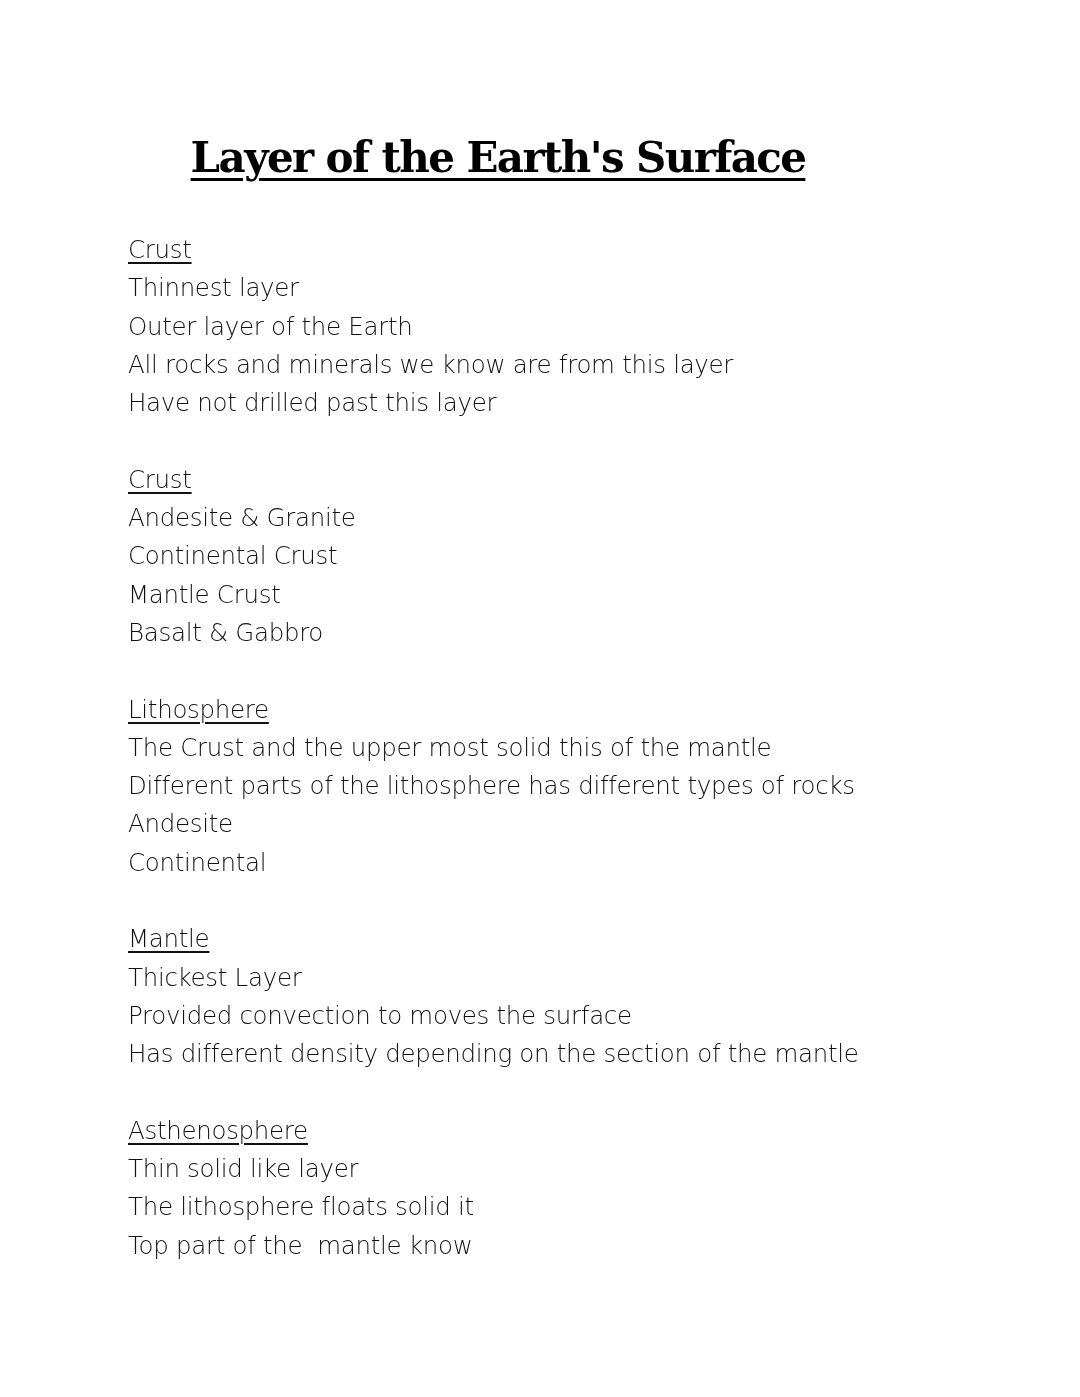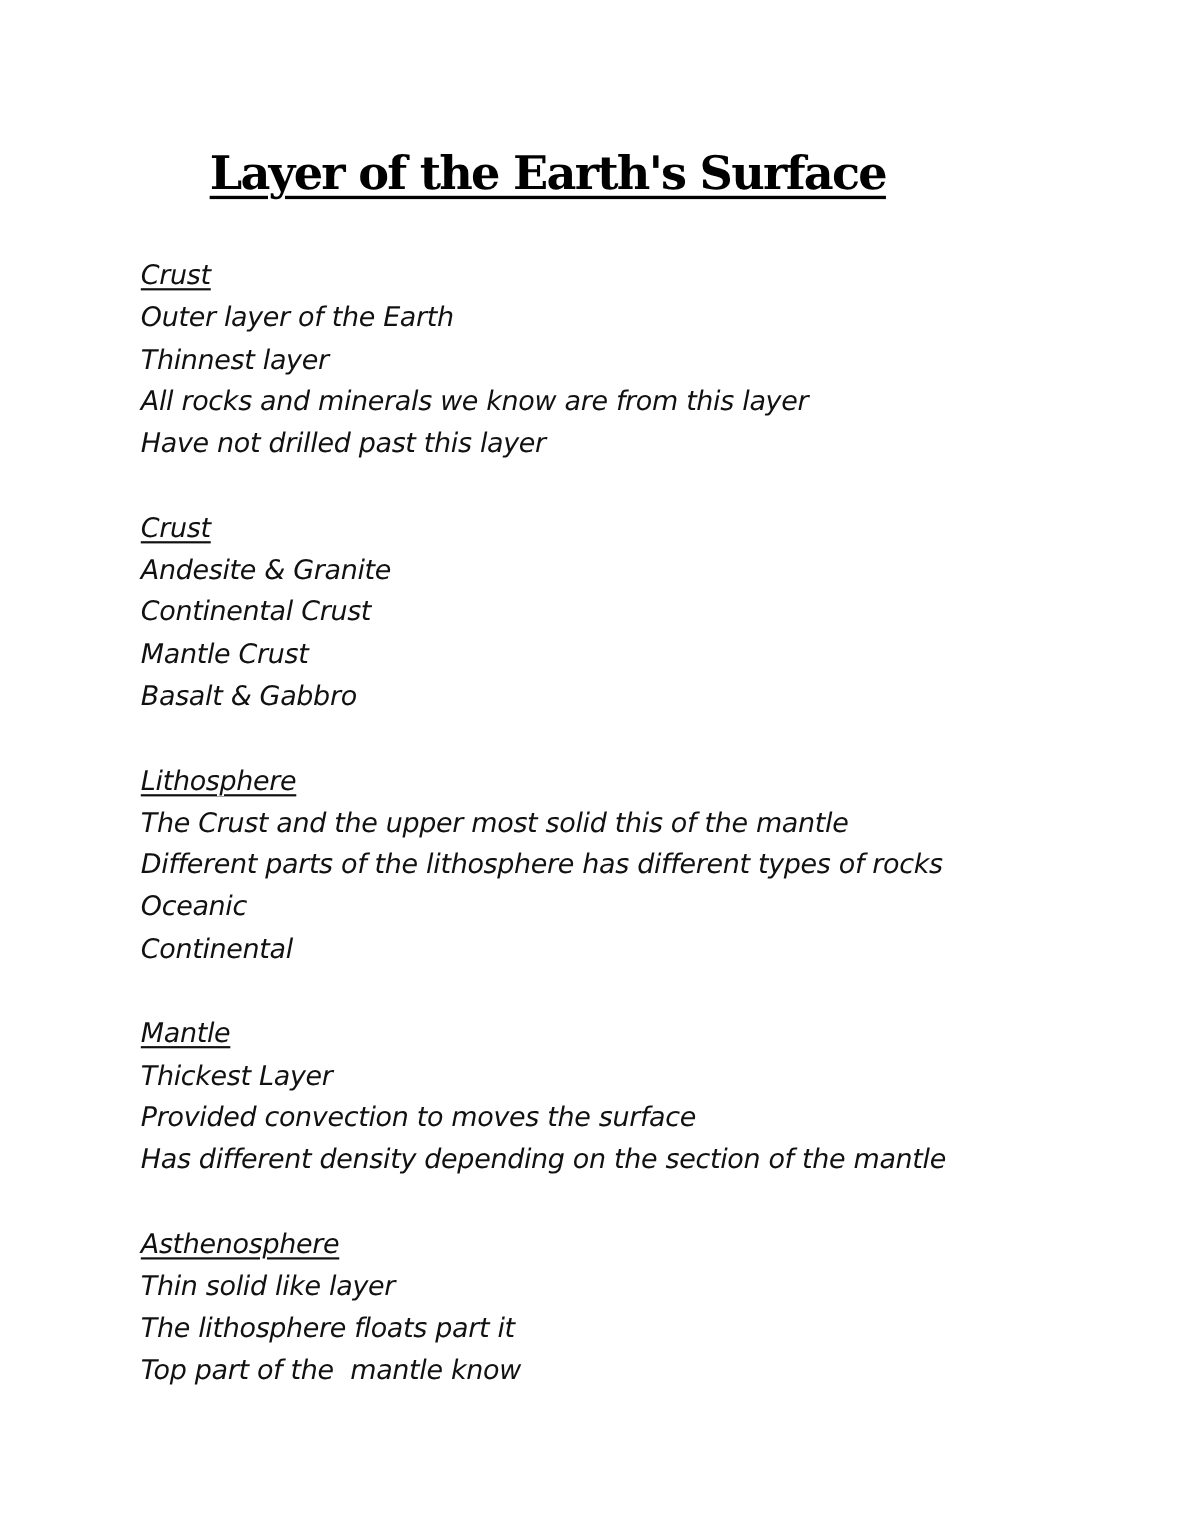--- a/index.html
+++ b/index.html
@@ -39,21 +39,20 @@
       left: 128px;
       width: 860px;
       font-family: "DejaVu Sans", "Liberation Sans", sans-serif;
       font-size: 24.5px;
       line-height: 38.3px;
       letter-spacing: -0.3px;
       font-weight: 300;
     }
     .section {
       margin: 0 0 38.3px 0;
-      font-style: italic;
     }
     .section-heading {
       display: block;
       text-decoration: underline;
       text-decoration-thickness: 1.5px;
       text-underline-offset: 4px;
       white-space: pre;
     }
     .line {
       display: block;
@@ -62,49 +61,49 @@
   </style>
 </head>
 <body>
 
 <h1 class="page-title"><span>Layer of the Earth's Surface</span></h1>
 
 <div class="content">
 
   <div class="section">
     <span class="section-heading">Crust</span>
+    <span class="line">Thinnest layer</span>
     <span class="line">Outer layer of the Earth</span>
-    <span class="line">Thinnest layer</span>
     <span class="line">All rocks and minerals we know are from this layer</span>
     <span class="line">Have not drilled past this layer</span>
   </div>
 
   <div class="section">
     <span class="section-heading">Crust</span>
     <span class="line">Andesite &amp; Granite</span>
     <span class="line">Continental Crust</span>
     <span class="line">Mantle Crust</span>
     <span class="line">Basalt &amp; Gabbro</span>
   </div>
 
   <div class="section">
     <span class="section-heading">Lithosphere</span>
     <span class="line">The Crust and the upper most solid this of the mantle</span>
     <span class="line">Different parts of the lithosphere has different types of rocks</span>
-    <span class="line">Oceanic</span>
+    <span class="line">Andesite</span>
     <span class="line">Continental</span>
   </div>
 
   <div class="section">
     <span class="section-heading">Mantle</span>
     <span class="line">Thickest Layer</span>
     <span class="line">Provided convection to moves the surface</span>
     <span class="line">Has different density depending on the section of the mantle</span>
   </div>
 
   <div class="section">
     <span class="section-heading">Asthenosphere</span>
     <span class="line">Thin solid like layer</span>
-    <span class="line">The lithosphere floats part it</span>
+    <span class="line">The lithosphere floats solid it</span>
     <span class="line">Top part of the  mantle know</span>
   </div>
 
 </div>
 
 </body></html>

